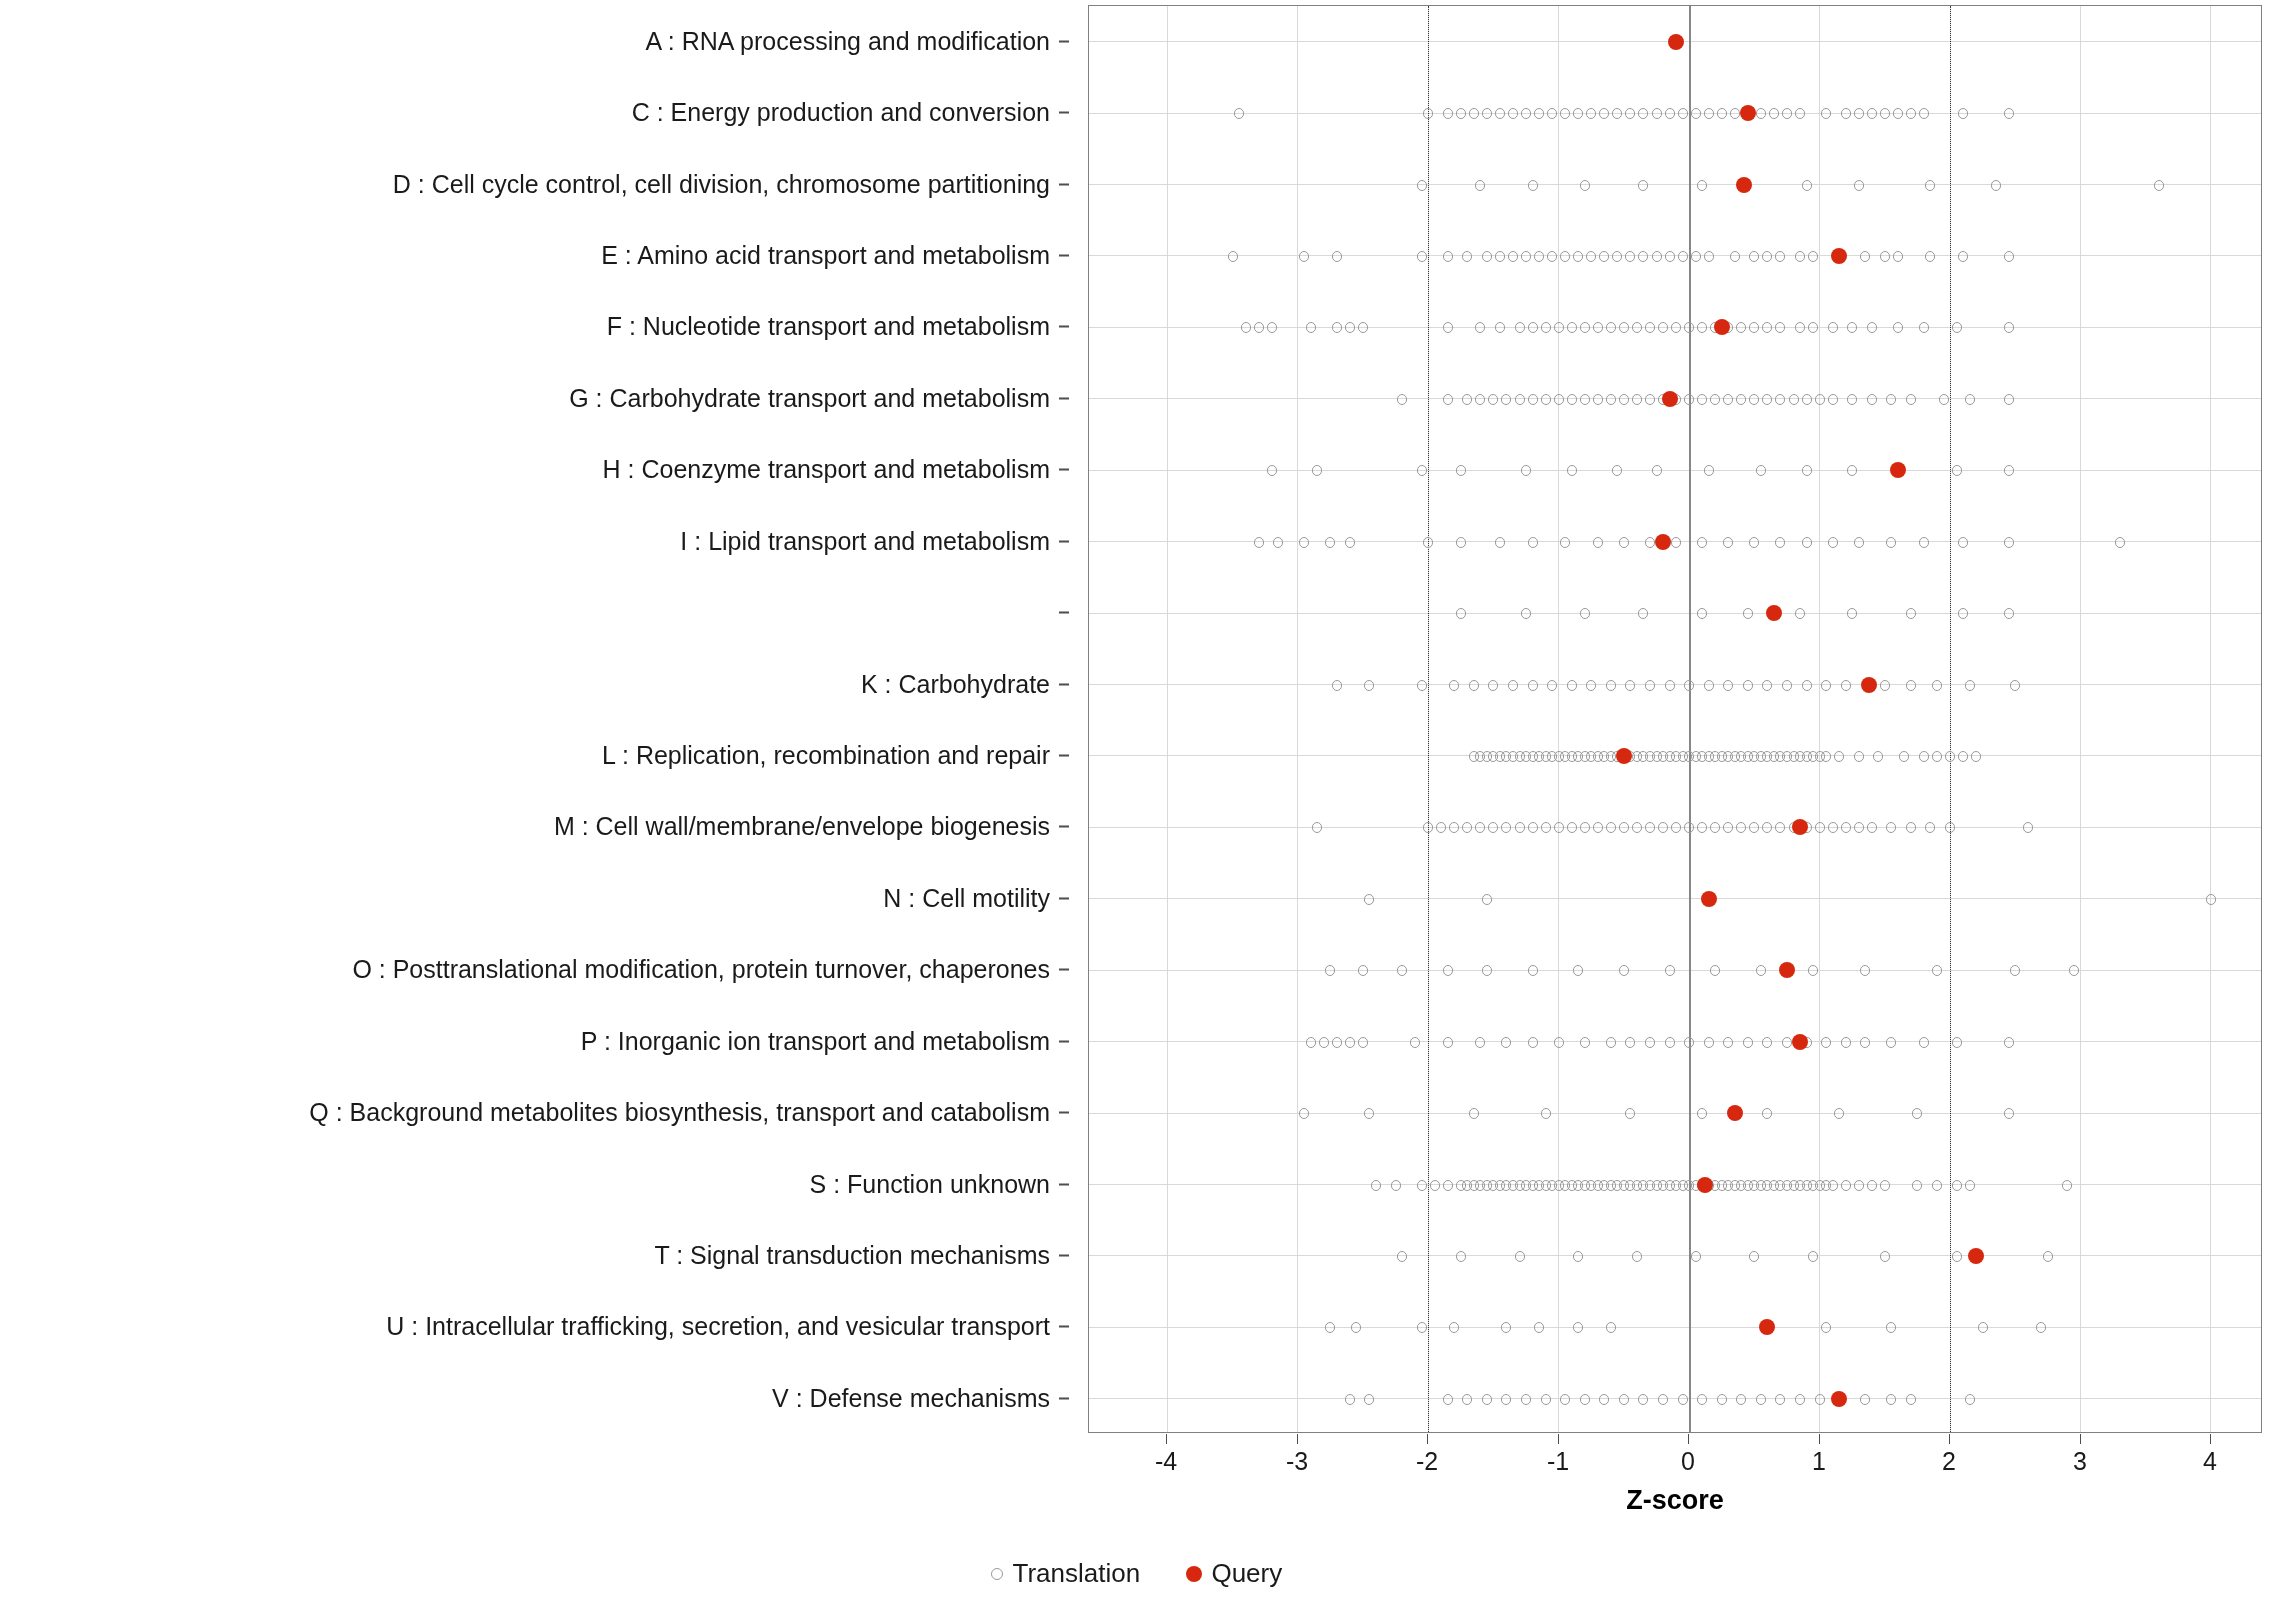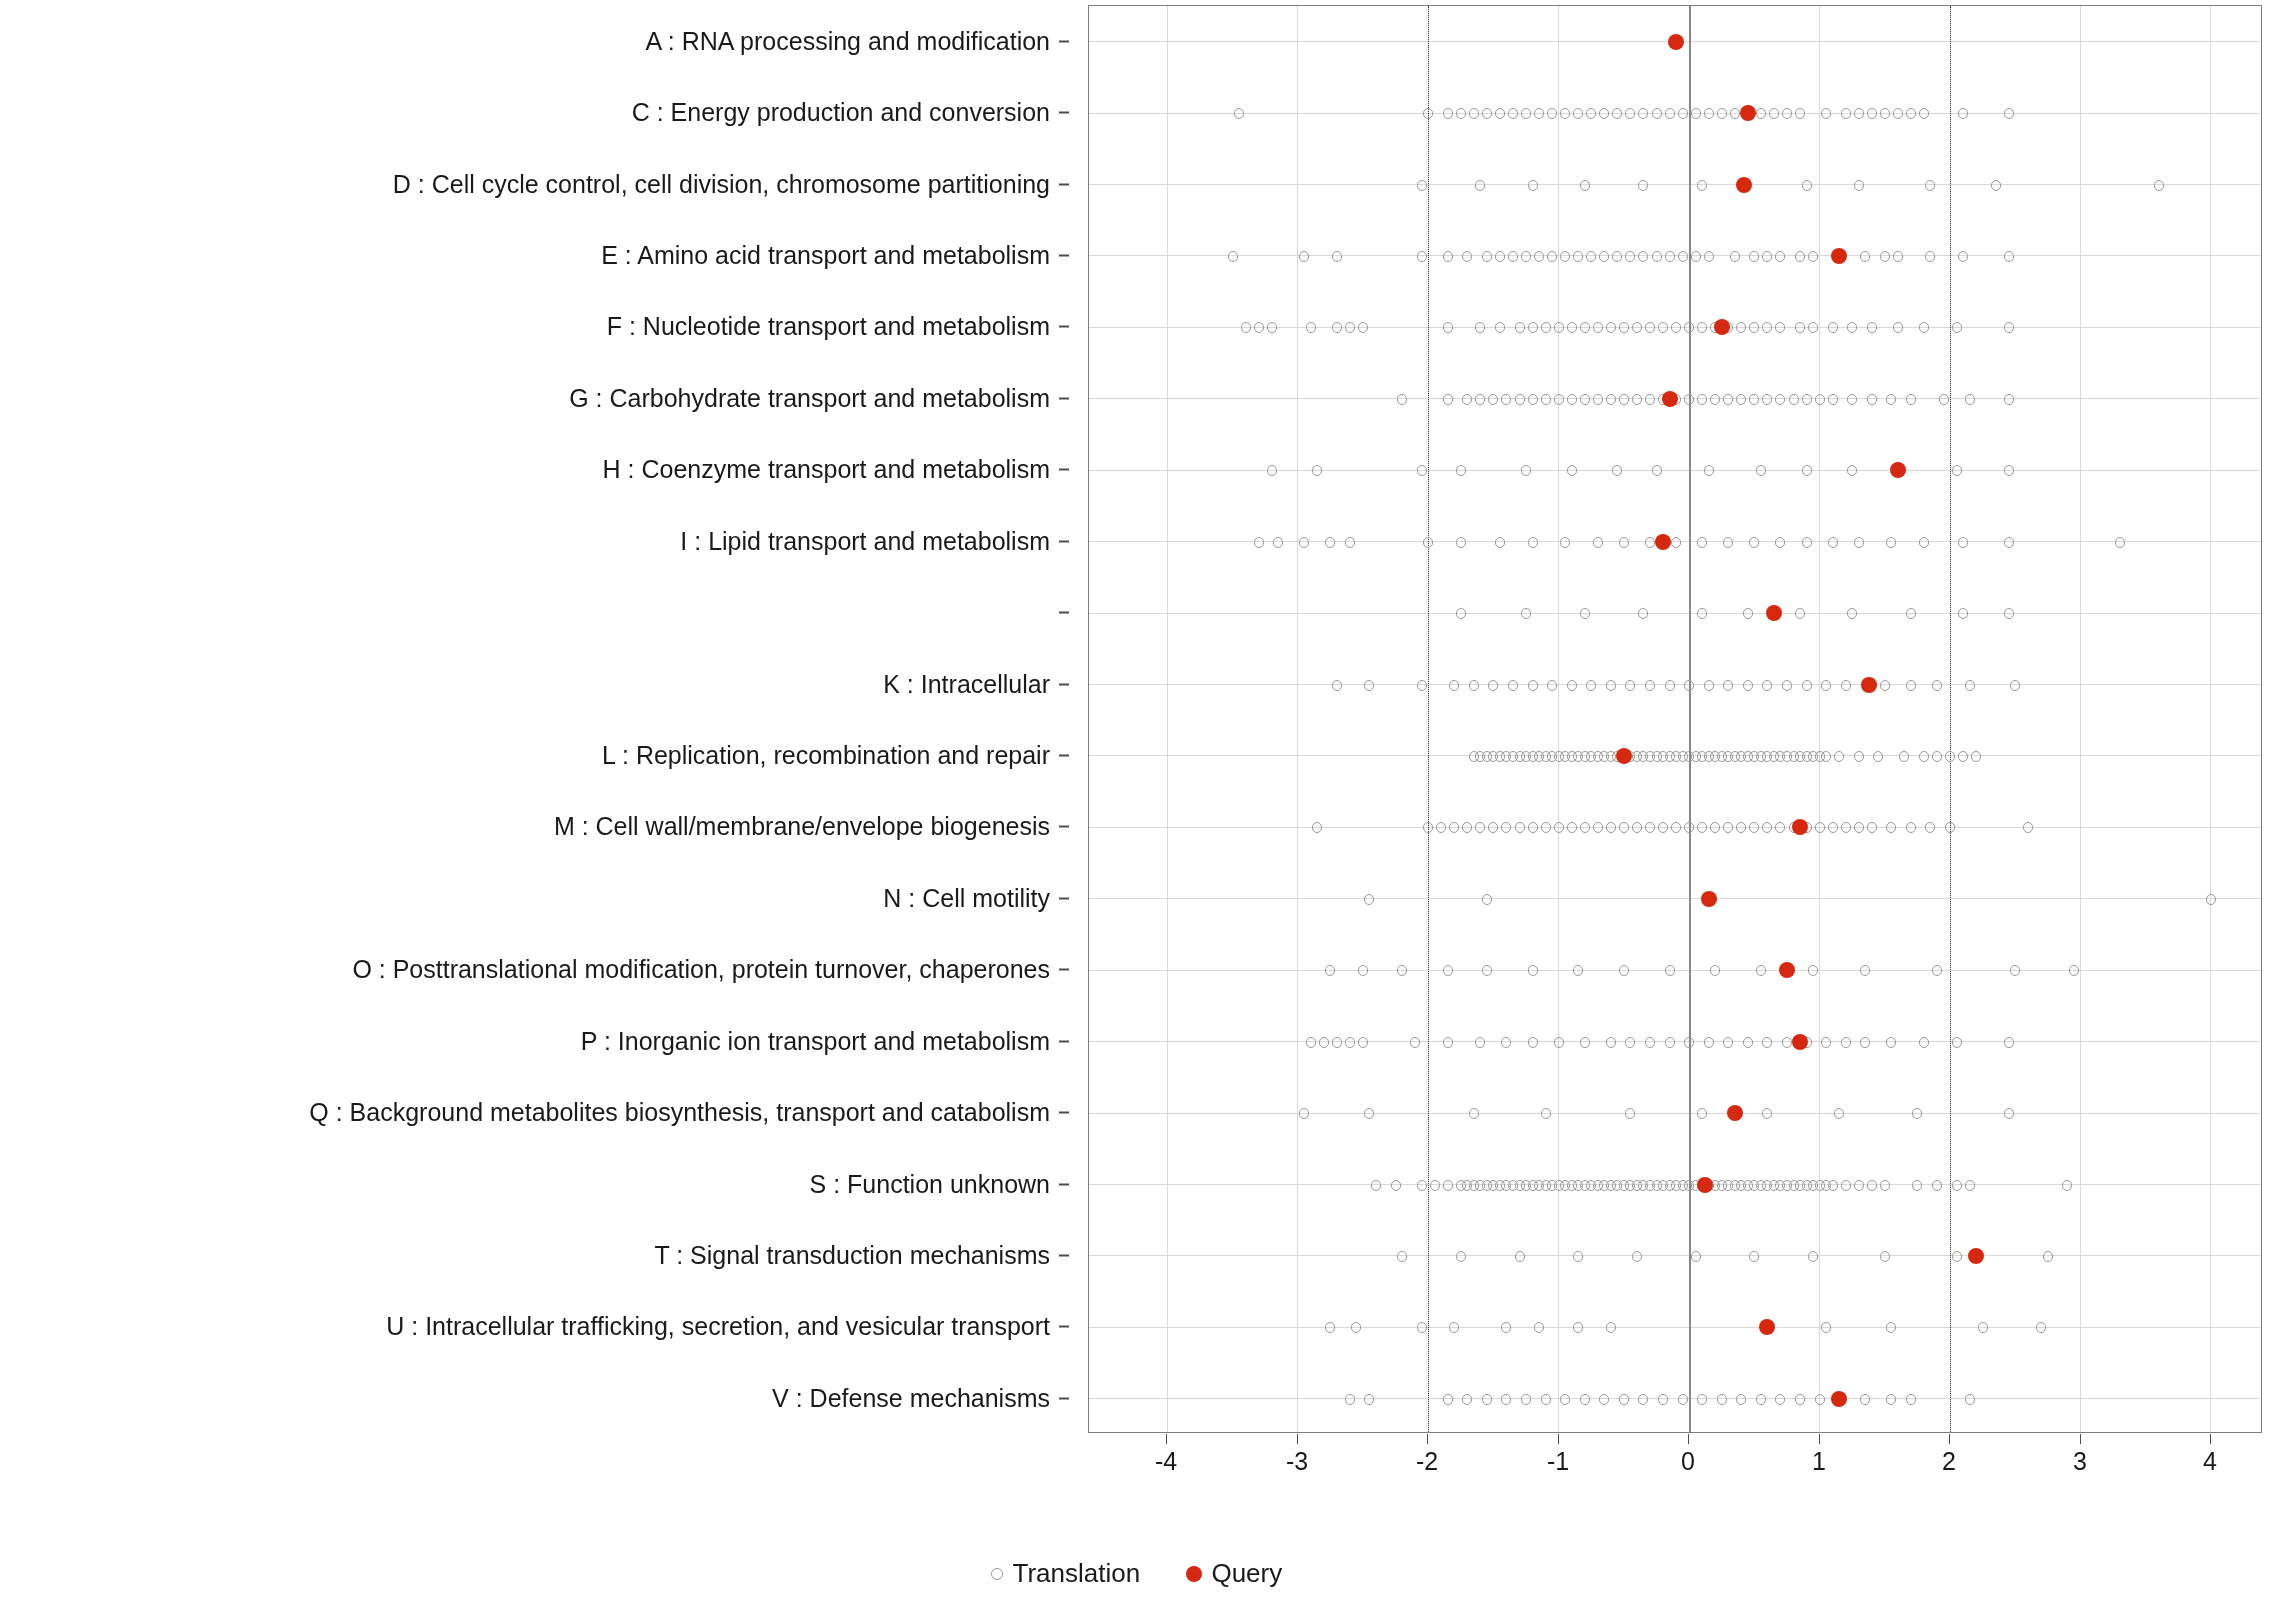--- a/index.html
+++ b/index.html
@@ -210,21 +210,21 @@
       <div class="ytick" style="top: 250px;"></div>
       <div class="ylabel" style="top: 321px;">F : Nucleotide transport and metabolism</div>
       <div class="ytick" style="top: 321px;"></div>
       <div class="ylabel" style="top: 393px;">G : Carbohydrate transport and metabolism</div>
       <div class="ytick" style="top: 393px;"></div>
       <div class="ylabel" style="top: 464px;">H : Coenzyme transport and metabolism</div>
       <div class="ytick" style="top: 464px;"></div>
       <div class="ylabel" style="top: 536px;">I : Lipid transport and metabolism</div>
       <div class="ytick" style="top: 536px;"></div>
       <div class="ytick" style="top: 607px;"></div>
-      <div class="ylabel" style="top: 679px;">K : Intracellular</div>
+      <div class="ylabel" style="top: 679px;">K : Carbohydrate</div>
       <div class="ytick" style="top: 679px;"></div>
       <div class="ylabel" style="top: 750px;">L : Replication, recombination and repair</div>
       <div class="ytick" style="top: 750px;"></div>
       <div class="ylabel" style="top: 821px;">M : Cell wall/membrane/envelope biogenesis</div>
       <div class="ytick" style="top: 821px;"></div>
       <div class="ylabel" style="top: 893px;">N : Cell motility</div>
       <div class="ytick" style="top: 893px;"></div>
       <div class="ylabel" style="top: 964px;">O : Posttranslational modification, protein turnover, chaperones</div>
       <div class="ytick" style="top: 964px;"></div>
       <div class="ylabel" style="top: 1036px;">P : Inorganic ion transport and metabolism</div>
@@ -843,20 +843,21 @@
       <div class="xtick-mark" style="left: 731px;"></div>
       <div class="xtick-label" style="left: 731px;">1</div>
       <div class="xtick-mark" style="left: 861px;"></div>
       <div class="xtick-label" style="left: 861px;">2</div>
       <div class="xtick-mark" style="left: 992px;"></div>
       <div class="xtick-label" style="left: 992px;">3</div>
       <div class="xtick-mark" style="left: 1122px;"></div>
       <div class="xtick-label" style="left: 1122px;">4</div>
     </div>
 
+  <div class="xaxis-title">Z-score</div>
 
   <div class="legend">
     <div class="legend-item">
       <span class="legend-key-bg"></span>
       <span class="legend-label">Translation</span>
     </div>
     <span class="legend-spacer"></span>
     <div class="legend-item">
       <span class="legend-key-q"></span>
       <span class="legend-label">Query</span>

